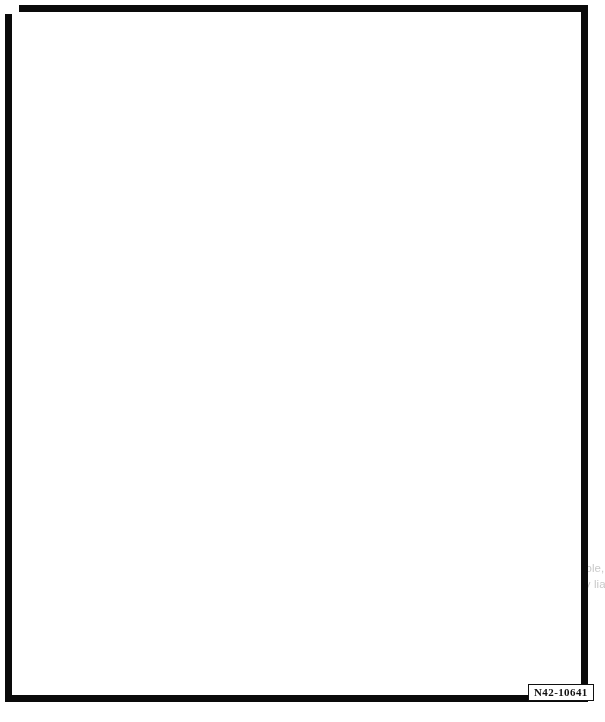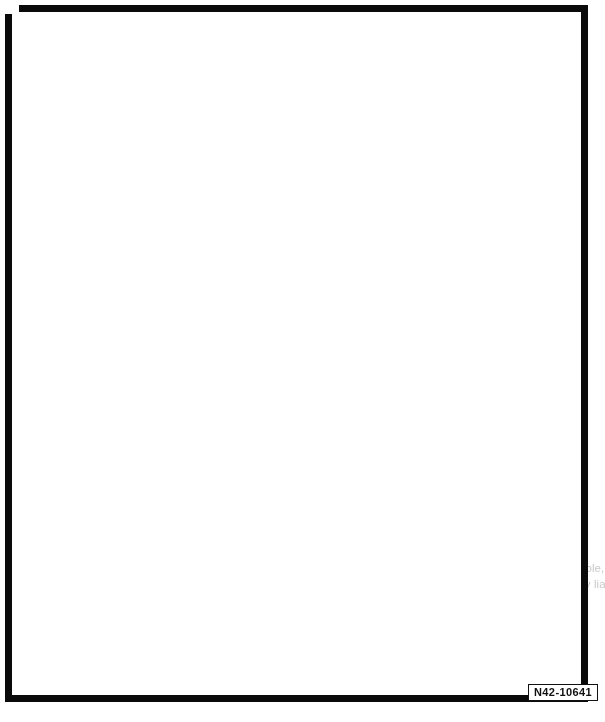--- a/index.html
+++ b/index.html
@@ -47,21 +47,21 @@
     letter-spacing:0.1px;
   }
 
   
   #code-box{
     position:absolute;
     left:528px;top:684px;
     border:1px solid #111111;
     background:#ffffff;
     padding:1px 5px 2px 5px;
-    font-family:Liberation Sans, sans-serif;
+    font-family:Liberation Serif, serif;
     font-size:11px;
     font-weight:bold;
     color:#111111;
     letter-spacing:0.4px;
   }
 </style>
 </head>
 <body>
 
 <div id="page">

